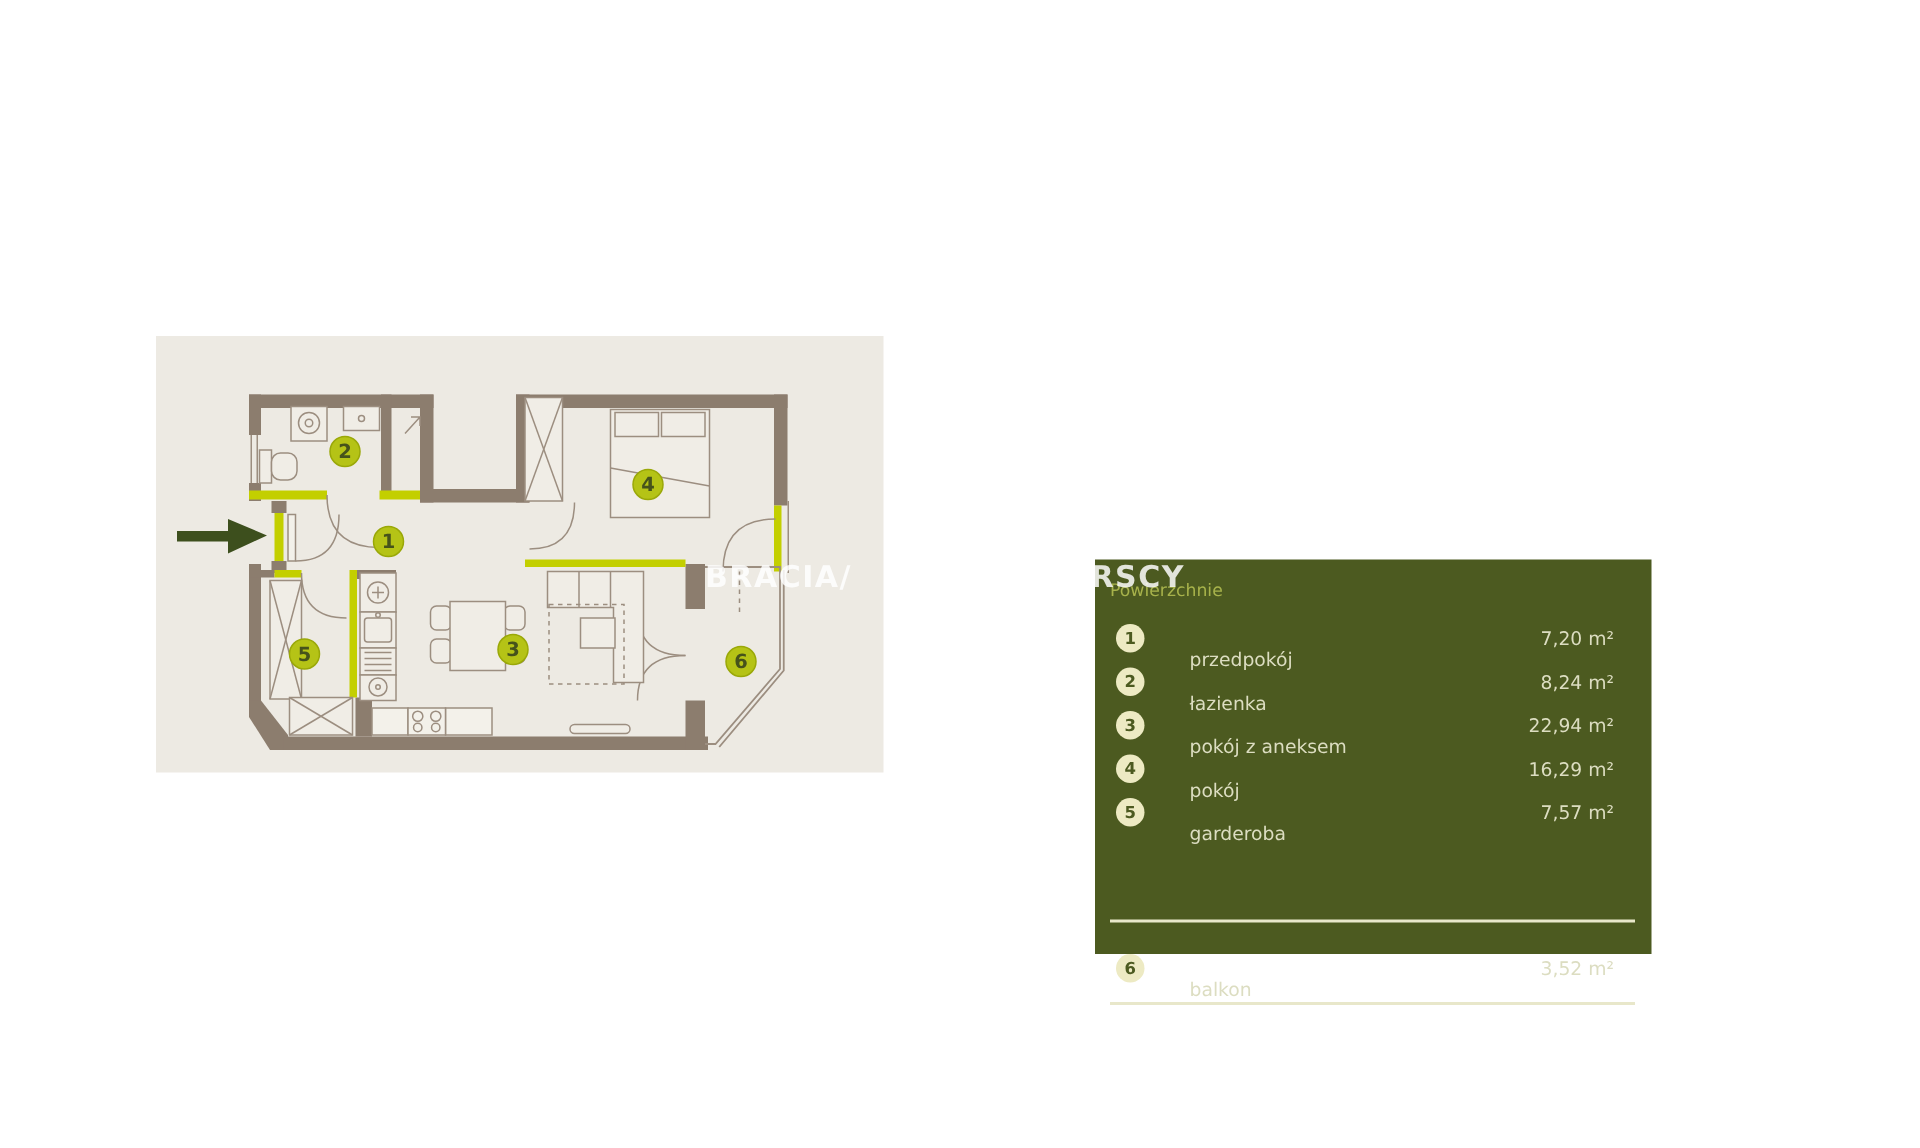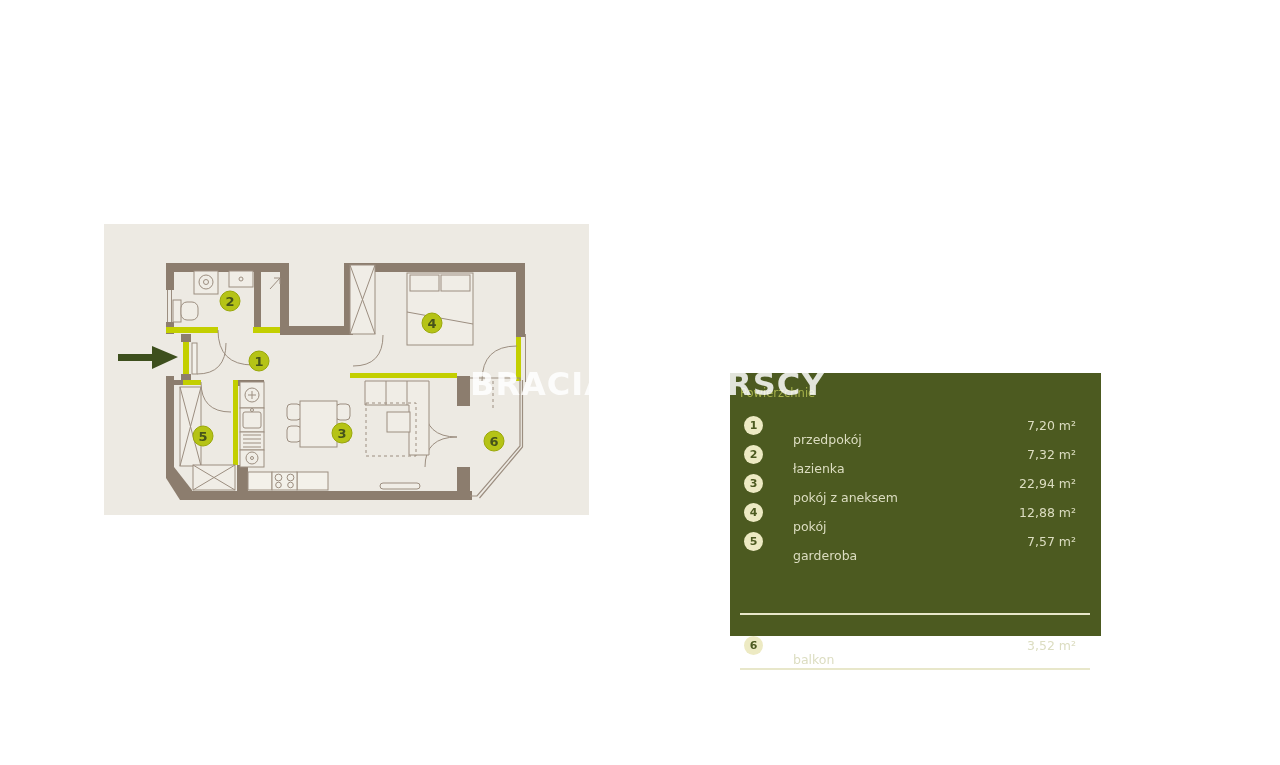--- a/index.html
+++ b/index.html
@@ -30,21 +30,21 @@
     font-size:11px;font-weight:bold;line-height:19px;text-align:center;
     margin-left:4px;margin-right:30px;flex:0 0 auto;
   }
   .llabel{flex:1 1 auto;margin-top:28px;}
   .lvalue{margin-left:auto;}
   .ldivider{
     position:absolute;left:10px;width:350px;height:2px;background:#e8e7ca;
   }
   
   .wm{
-    position:absolute;top:370px;font-size:32px;font-weight:bold;
+    position:absolute;top:370px;font-size:20px;font-weight:bold;
     color:rgba(255,255,255,0.84);line-height:28px;z-index:10;letter-spacing:1px;
     white-space:pre;
   }
   .wm-left{left:470px;}
   .wm-right{left:727px;}
 </style>
 </head>
 <body>
 
 <div class="plan">
@@ -232,31 +232,31 @@
   <div class="panel-title">Powierzchnie</div>
 
   <div class="lrow" style="top:37.5px">
     <span class="lnum">1</span>
     <span class="llabel">przedpokój</span>
     <span class="lvalue">7,20 m²</span>
   </div>
   <div class="lrow" style="top:66.5px">
     <span class="lnum">2</span>
     <span class="llabel">łazienka</span>
-    <span class="lvalue">7,32 m²</span>
+    <span class="lvalue">8,24 m²</span>
   </div>
   <div class="lrow" style="top:95.5px">
     <span class="lnum">3</span>
     <span class="llabel">pokój z aneksem</span>
     <span class="lvalue">22,94 m²</span>
   </div>
   <div class="lrow" style="top:124.5px">
     <span class="lnum">4</span>
     <span class="llabel">pokój</span>
-    <span class="lvalue">12,88 m²</span>
+    <span class="lvalue">16,29 m²</span>
   </div>
   <div class="lrow" style="top:153.5px">
     <span class="lnum">5</span>
     <span class="llabel">garderoba</span>
     <span class="lvalue">7,57 m²</span>
   </div>
 
   <div class="ldivider" style="top:240px"></div>
 
   <div class="lrow" style="top:257.5px">

